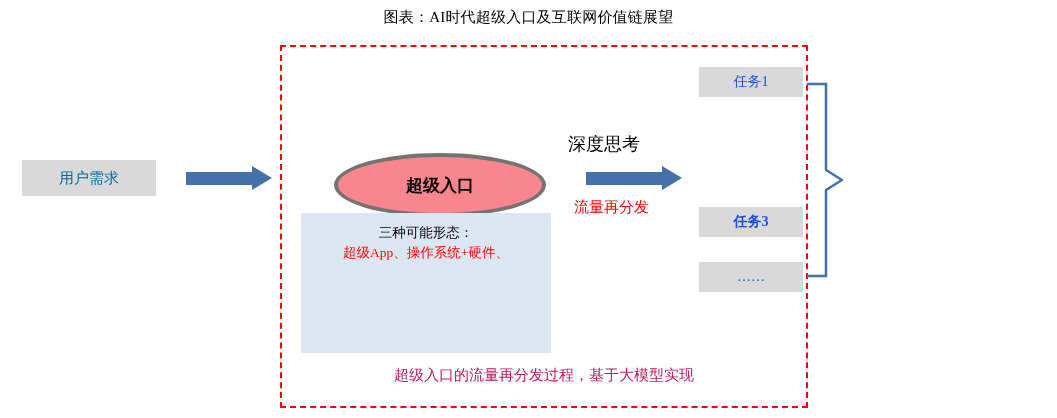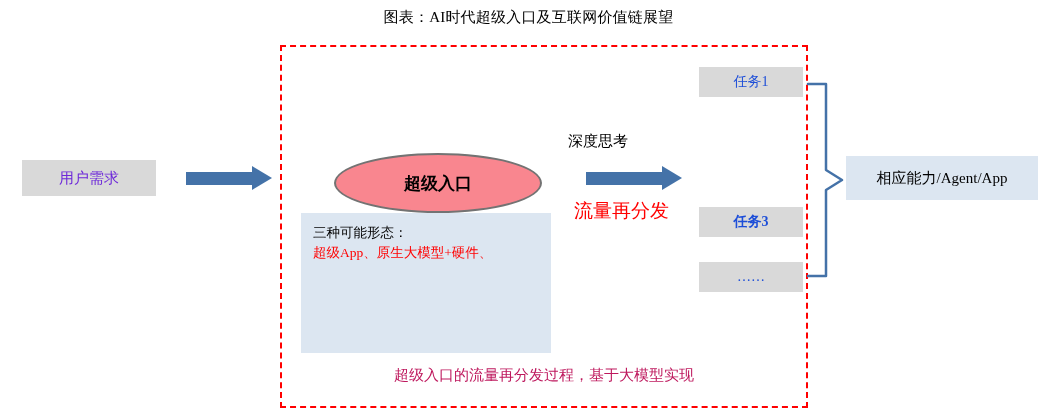--- a/index.html
+++ b/index.html
@@ -40,21 +40,21 @@
     position: absolute;
     left: 22px;
     top: 160px;
     width: 134px;
     height: 36px;
     background: #d9d9d9;
     display: flex;
     align-items: center;
     justify-content: center;
     font-size: 15px;
-    color: #6d28d9;
+    color: #0369a1;
   }
   
   .arrow {
     position: absolute;
   }
   .arrow .bar {
     position: absolute;
     left: 0;
     top: 6px;
     height: 13px;
@@ -87,21 +87,21 @@
   #arrow2 .bar { width: 76px; }
   #arrow2 .head { left: 76px; }
 
   .ellipse {
     position: absolute;
     left: 334px;
     top: 153px;
     width: 204px;
     height: 56px;
     background: #f9868f;
-    border: 2px solid #737373;
+    border: 4px solid #737373;
     border-radius: 50%;
     display: flex;
     align-items: center;
     justify-content: center;
     font-size: 17px;
     font-weight: bold;
     color: #000;
   }
   .info-box {
     position: absolute;
@@ -109,36 +109,36 @@
     top: 213px;
     width: 250px;
     height: 140px;
     background: #dce6f1;
     padding: 10px 12px;
     box-sizing: border-box;
     font-size: 13.5px;
     line-height: 1.45;
     color: #000;
   }
-  .info-box .center { }
+  .info-box .center { text-align: center; }
   .info-box .red { color: #ff0000; }
   .info-box .spacer { height: 12px; }
 
   .label-think {
     position: absolute;
     left: 568px;
     top: 132px;
-    font-size: 15px;
+    font-size: 18px;
     color: #000;
   }
   .label-redist {
     position: absolute;
     left: 574px;
     top: 198px;
-    font-size: 19px;
+    font-size: 15px;
     color: #ff0000;
   }
   .footer-note {
     position: absolute;
     left: 280px;
     top: 366px;
     width: 528px;
     text-align: center;
     font-size: 15px;
     color: #be185d;
@@ -194,38 +194,37 @@
 
   <div class="arrow" id="arrow1">
     <div class="bar"></div>
     <div class="head"></div>
   </div>
 
   <div class="ellipse">超级入口</div>
 
   <div class="info-box">
     <div class="center">三种可能形态：</div>
-    <div class="center red">超级App、原生大模型+硬件、</div>
+    <div class="center red">超级App、操作系统+硬件、</div>
     <div class="spacer"></div>
   </div>
 
   <div class="label-think">深度思考</div>
 
   <div class="arrow" id="arrow2">
     <div class="bar"></div>
     <div class="head"></div>
   </div>
 
   <div class="label-redist">流量再分发</div>
 
   <div class="task" id="task1">任务1</div>
   <div class="task" id="task3">任务3</div>
   <div class="task" id="task4">……</div>
 
   <svg class="bracket" viewBox="0 0 38 196">
     <path d="M2 2 L20 2 L20 88 L36 98 L20 108 L20 194 L2 194" fill="none" stroke="#4472a8" stroke-width="2.5" stroke-linecap="round" stroke-linejoin="round"></path>
   </svg>
 
-  <div class="capability">相应能力/Agent/App</div>
 
   <div class="footer-note">超级入口的流量再分发过程，基于大模型实现</div>
 
 </div>
 
 </body></html>

